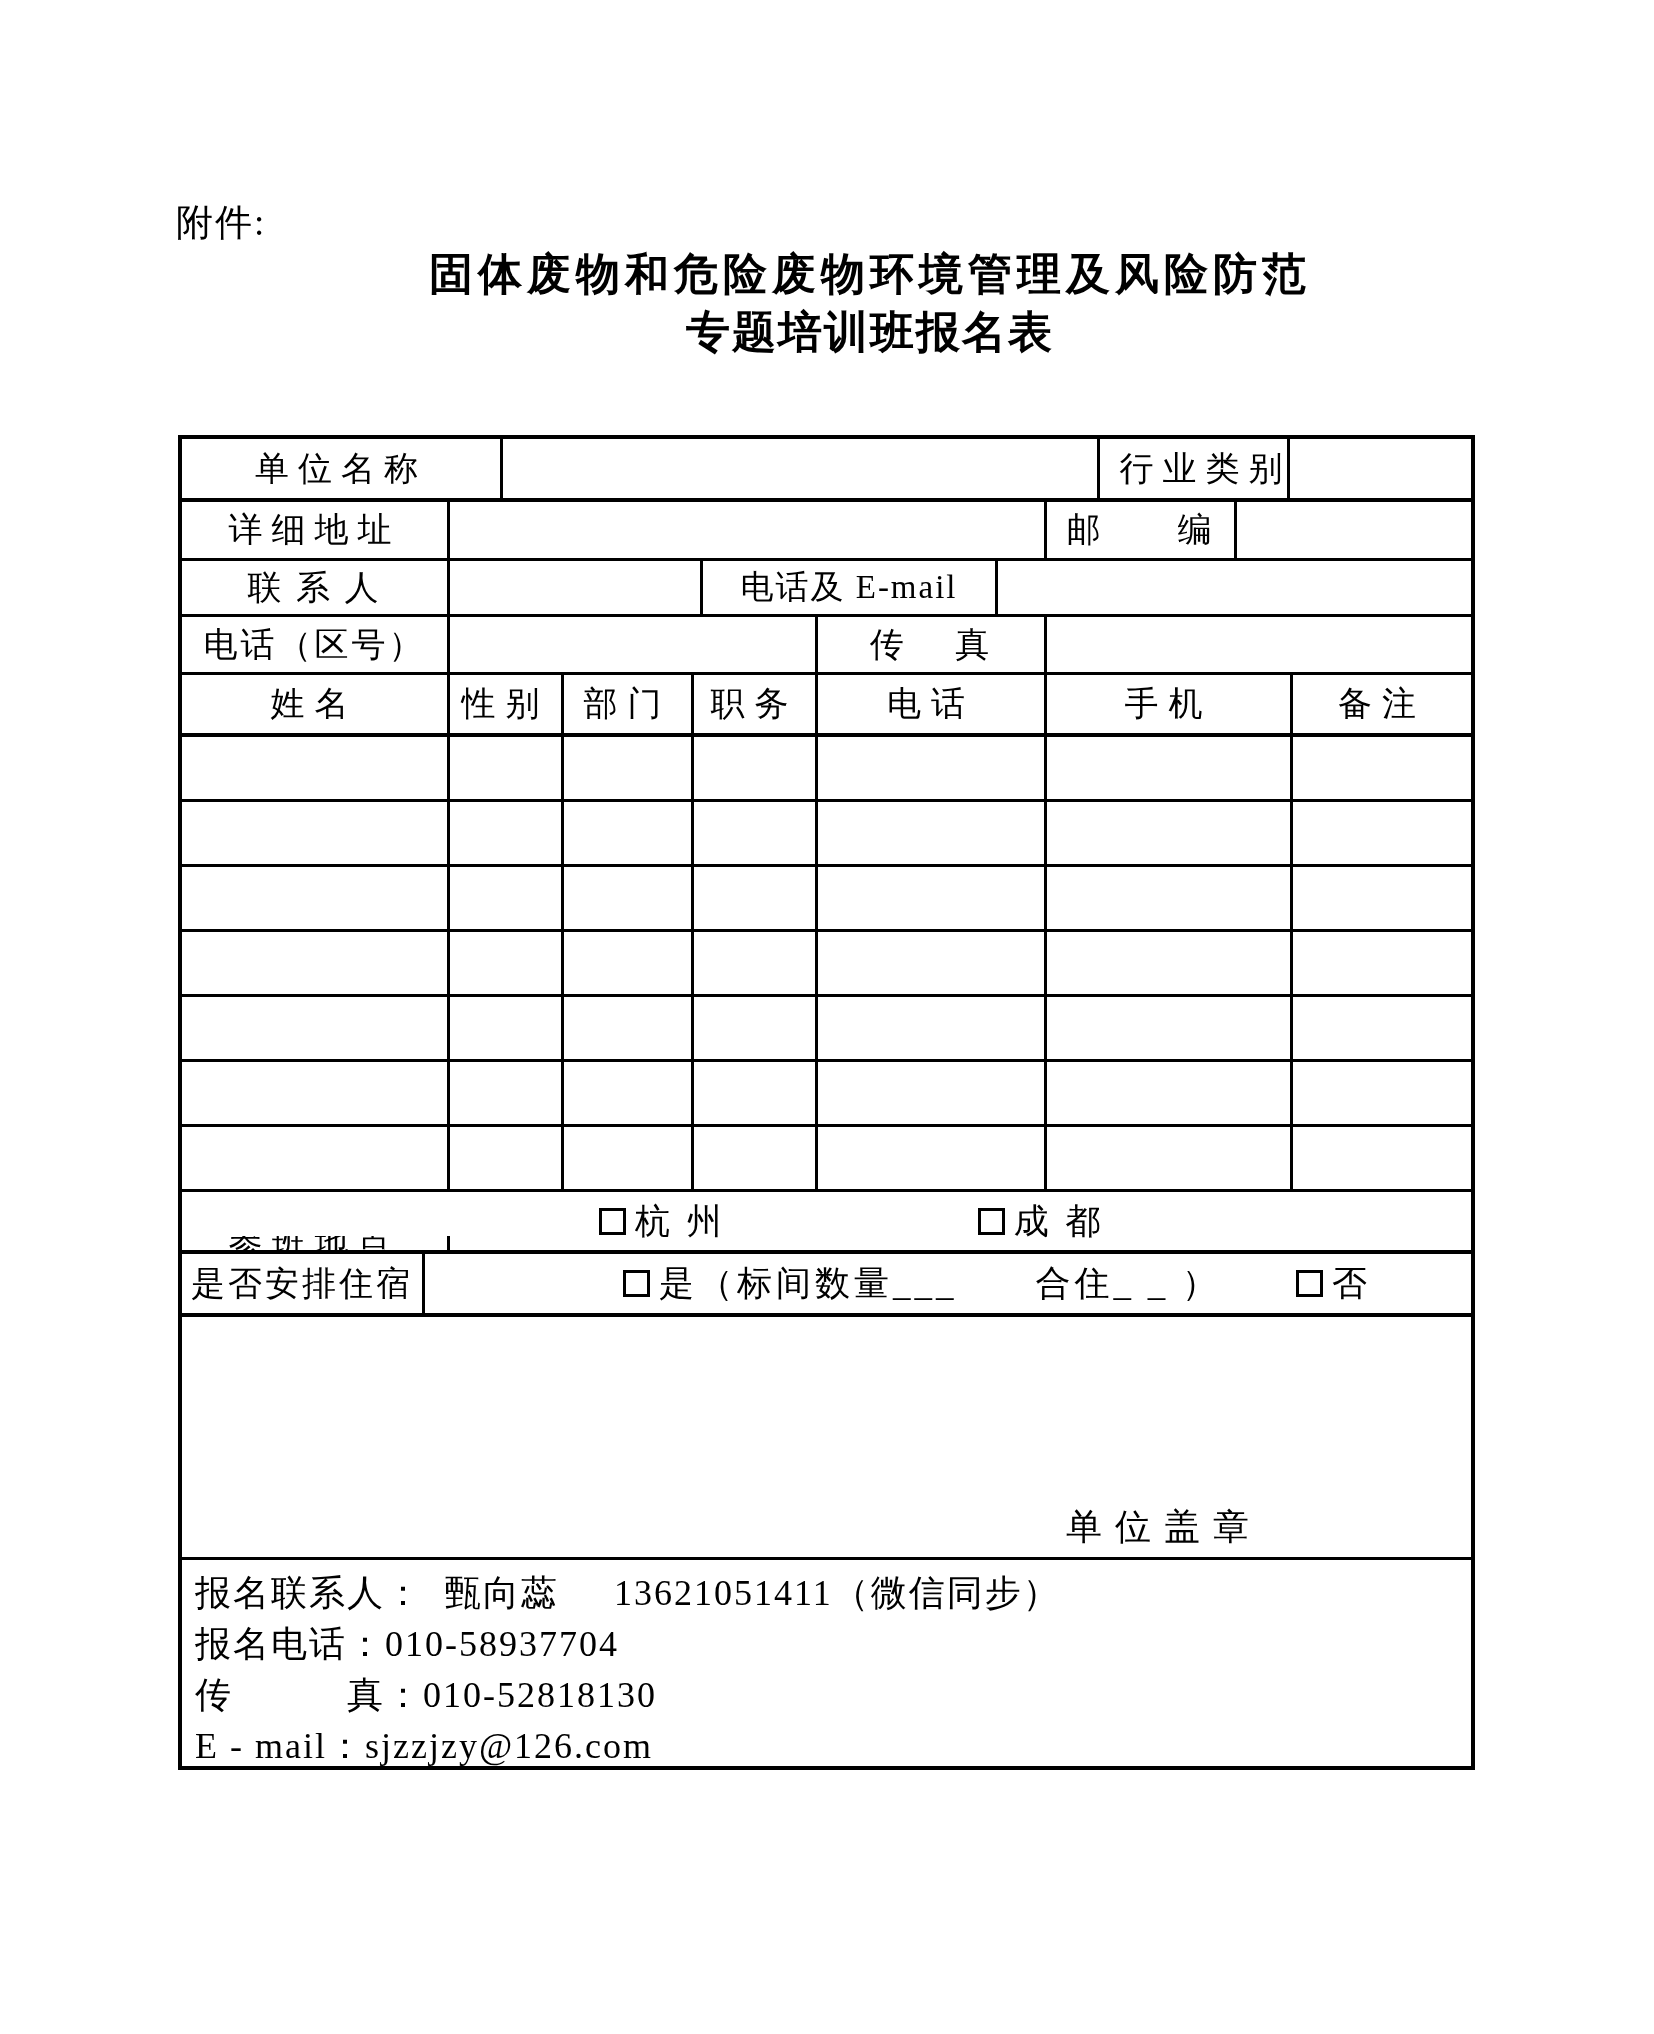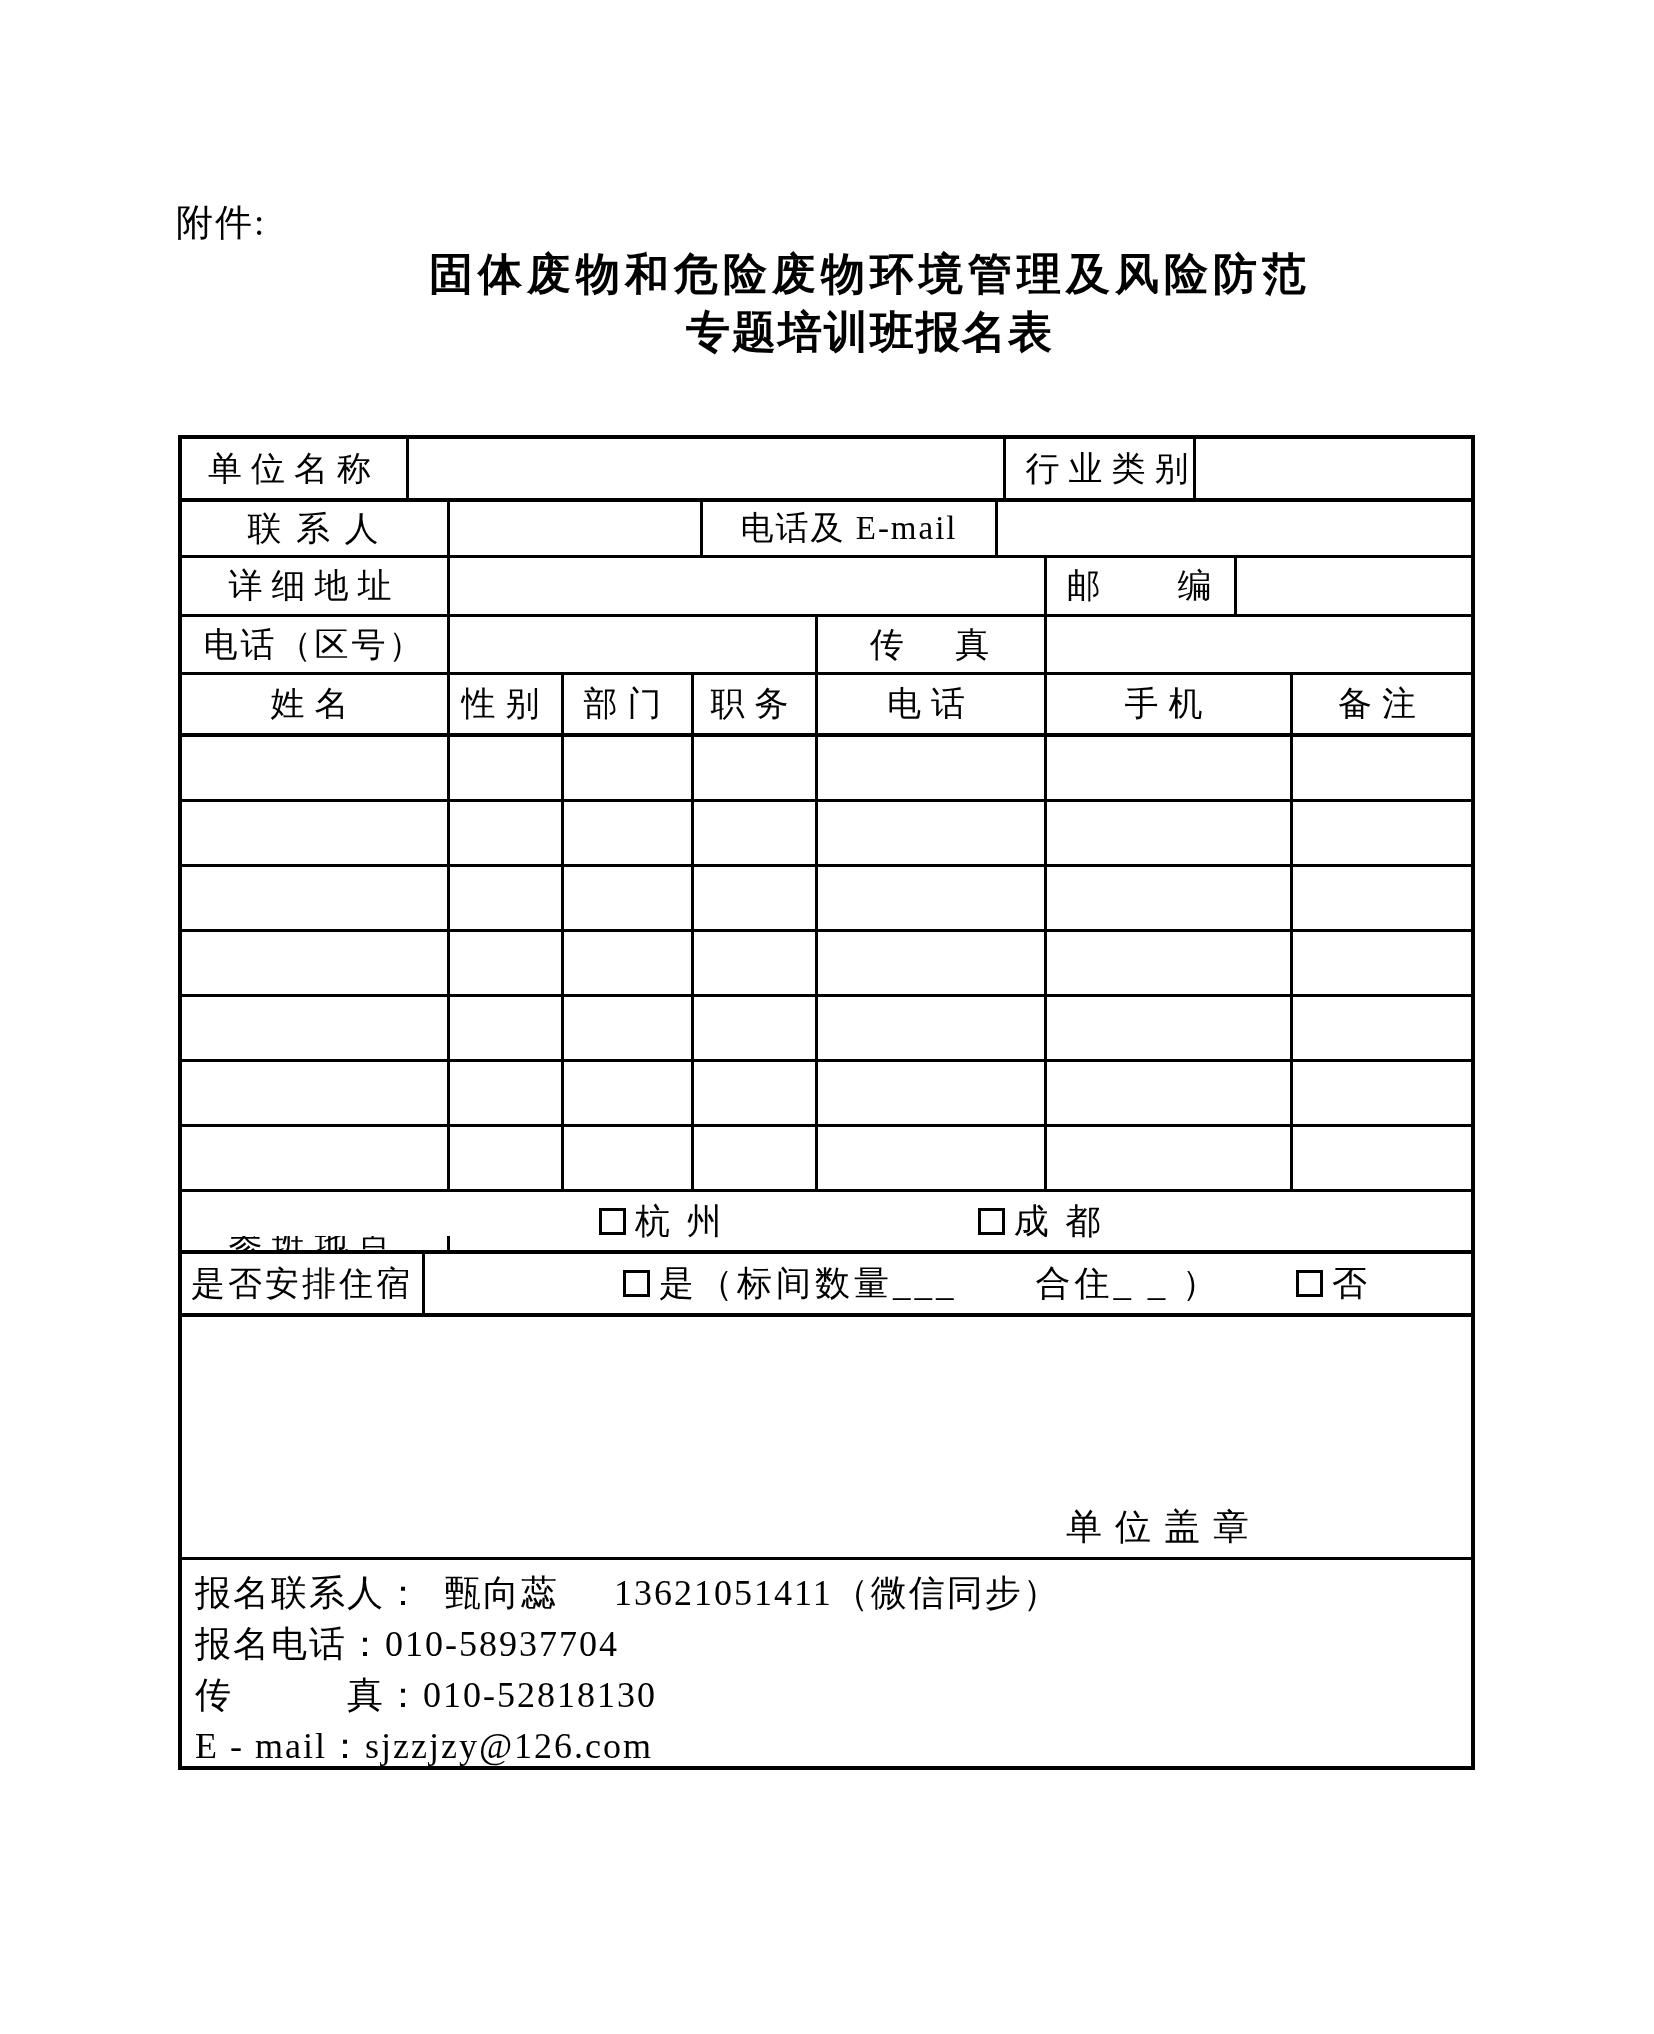--- a/index.html
+++ b/index.html
@@ -73,37 +73,37 @@
   <div class="attachment">附件:</div>
 
   <div class="title">
     <div class="title-l1">固体废物和危险废物环境管理及风险防范</div>
     <div class="title-l2">专题培训班报名表</div>
   </div>
 
   <div class="tbl">
 
     <div class="row thick" style="height:63px;">
-      <div class="cell lbl" style="width:227px;">单位名称</div>
+      <div class="cell lbl" style="width:321px;">单位名称</div>
       <div class="cell" style="width:597px;"></div>
       <div class="cell lbl" style="width:190px;padding-left:24px;">行业类别</div>
+      <div class="cell fill"></div>
+    </div>
+
+    <div class="row" style="height:59px;">
+      <div class="cell lbl" style="width:268px;">详细地址</div>
+      <div class="cell" style="width:597px;"></div>
+      <div class="cell" style="width:190px;">邮　　编</div>
       <div class="cell fill"></div>
     </div>
 
     <div class="row" style="height:56px;">
       <div class="cell" style="width:268px;">联 系 人</div>
       <div class="cell" style="width:253px;"></div>
       <div class="cell mix" style="width:295px;">电话及 E-mail</div>
-      <div class="cell fill"></div>
-    </div>
-
-    <div class="row" style="height:59px;">
-      <div class="cell lbl" style="width:268px;">详细地址</div>
-      <div class="cell" style="width:597px;"></div>
-      <div class="cell" style="width:190px;">邮　　编</div>
       <div class="cell fill"></div>
     </div>
 
     <div class="row" style="height:58px;">
       <div class="cell" style="width:268px;">电话（区号）</div>
       <div class="cell" style="width:368px;"></div>
       <div class="cell" style="width:229px;">传　 真</div>
       <div class="cell fill"></div>
     </div>
 

